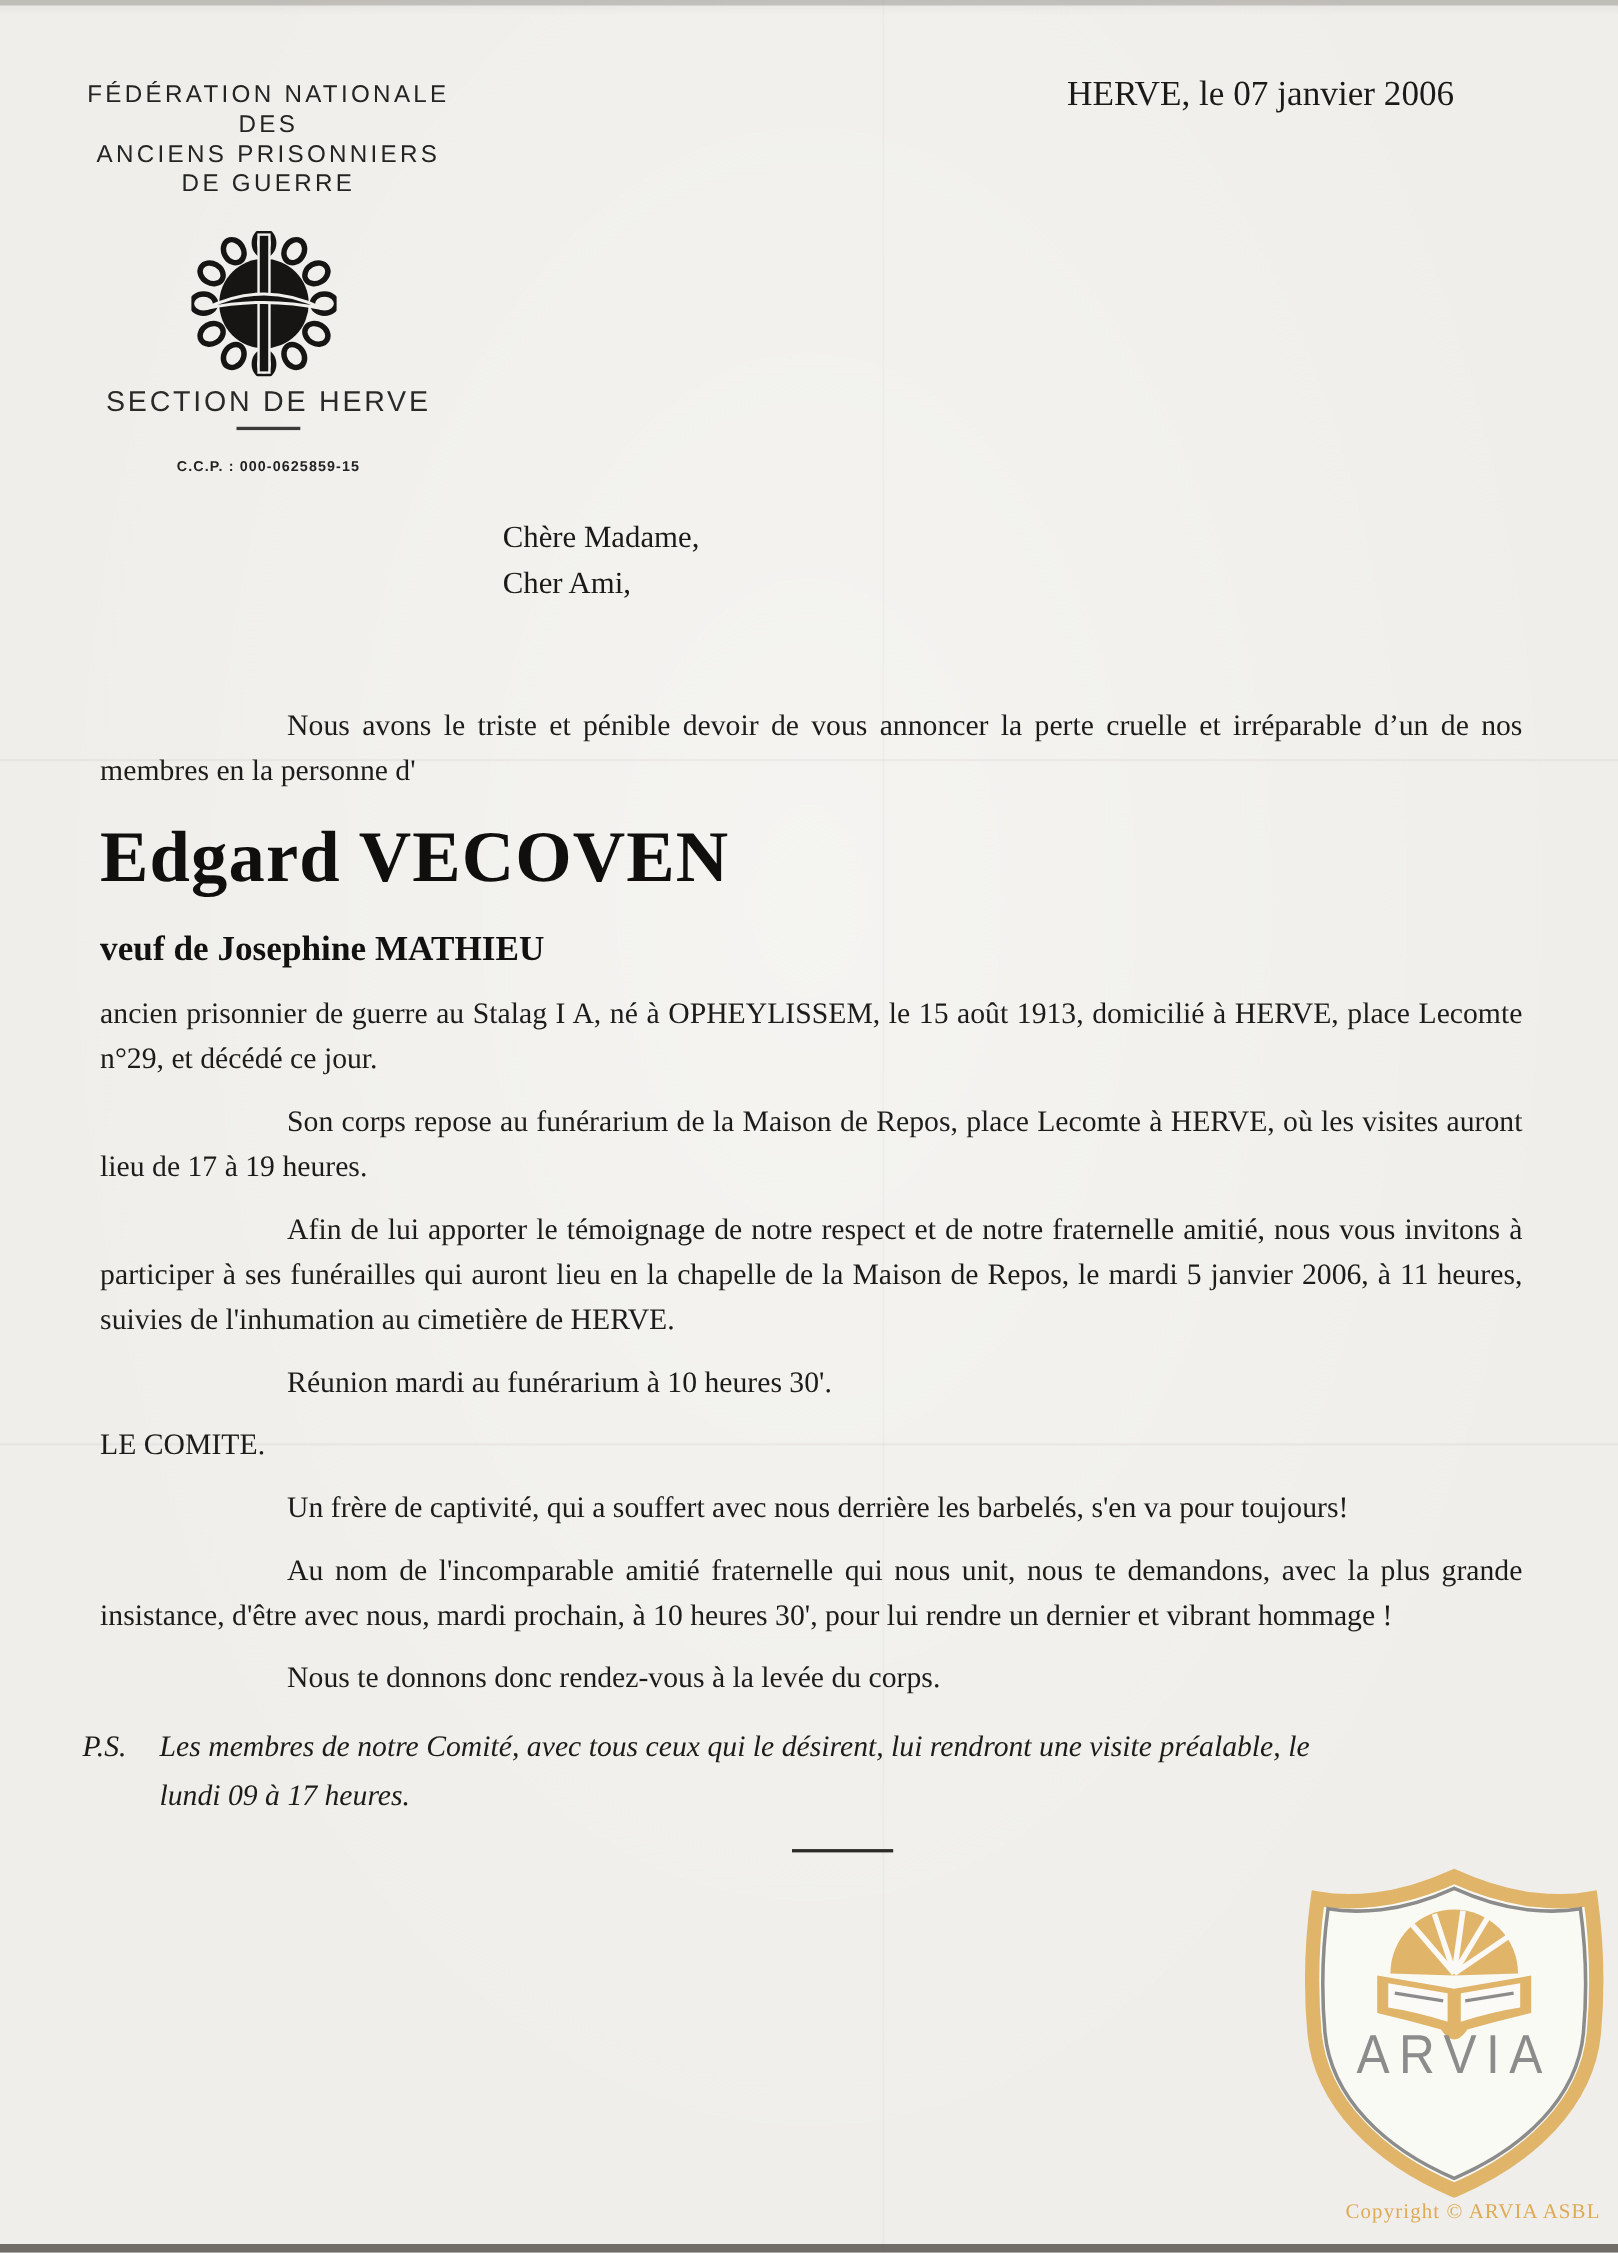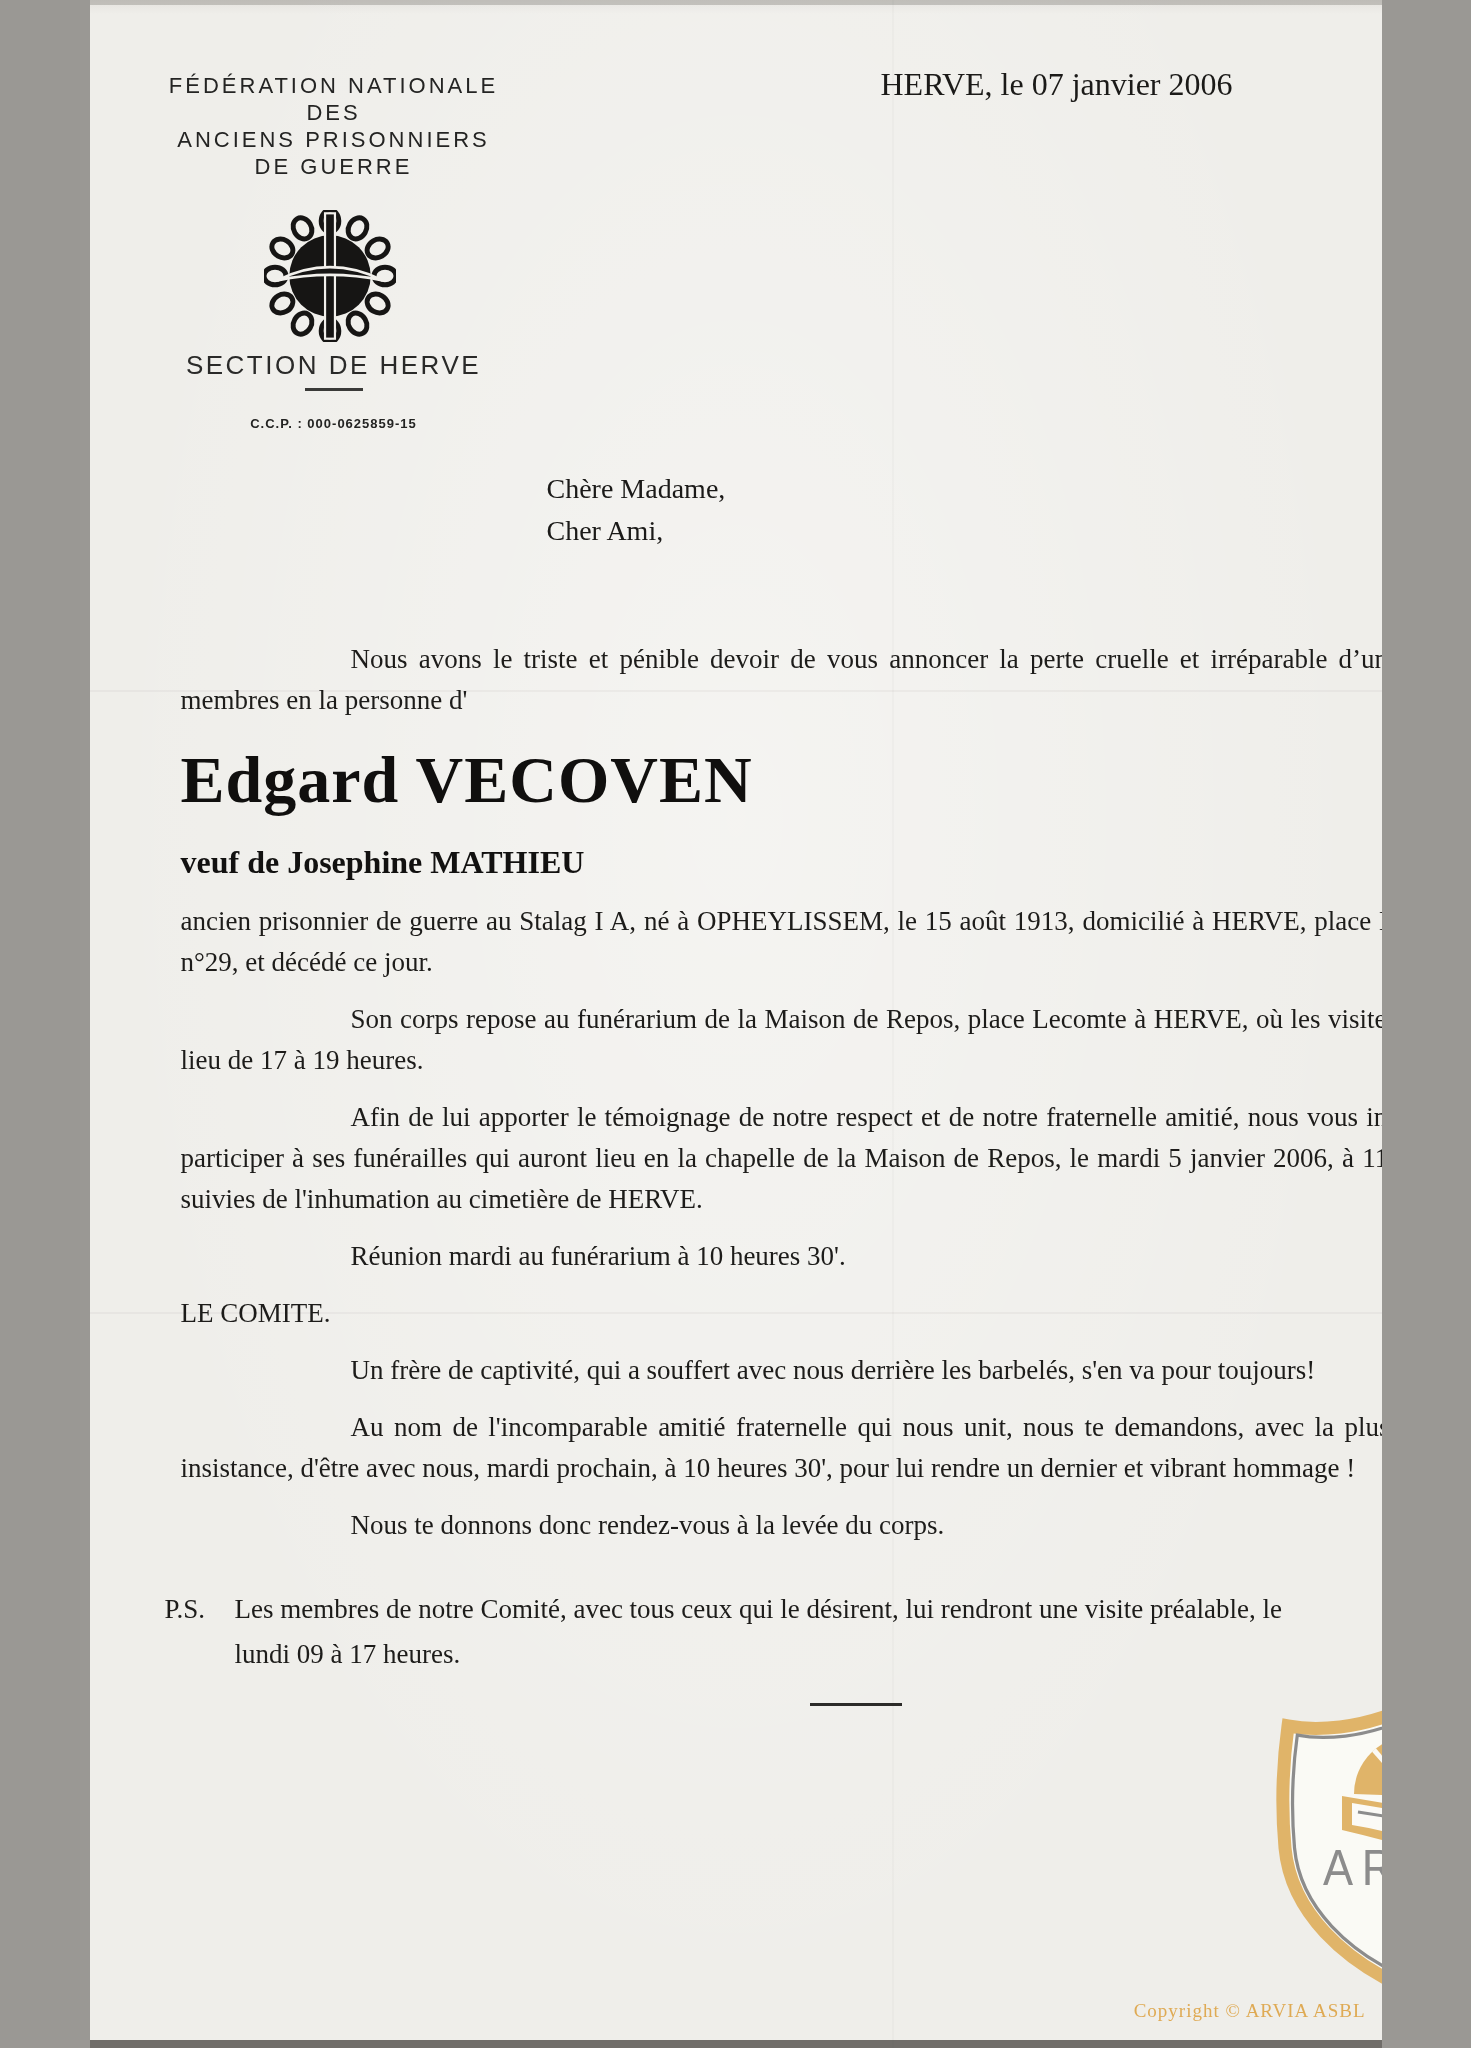--- a/index.html
+++ b/index.html
@@ -1,18 +1,18 @@
 <!DOCTYPE html>
 <html lang="fr"><head>
 <meta charset="utf-8">
 <style>
   html,body{margin:0;padding:0;background:#9a9894;}
   .page{
     position:relative;
-    width:1292px;height:2048px;
+    width:1471px;height:2048px;
     margin:0 auto;
     background:
       radial-gradient(ellipse at 50% 40%, rgba(255,255,255,0.35), rgba(0,0,0,0) 70%),
       linear-gradient(180deg,#e4e2de 0px,#efeeea 14px,#efeeea 100%),
       #efeeea;
     background-color:#efeeea;
     overflow:hidden;
     font-family:"Liberation Serif", serif;
     color:#1e1d1b;
   }
@@ -45,21 +45,21 @@
     color:#100f0e;letter-spacing:1px;text-indent:0;}
   .widower{margin:6px 150px 0 0;text-align:center;font-size:32px;line-height:46px;font-weight:700;color:#121110;text-indent:0;}
   .p1{margin-top:45px;}
   .p2{margin-top:18px;}
   .committee{margin-top:30px;text-align:right;margin-right:63px;}
   .gefang{margin-top:50px;margin-left:197px;text-align:left;position:relative;}
   .pen-mark{position:absolute;left:118px;top:-16px;width:34px;height:12px;border-top:3px solid rgba(226,106,146,0.6);
     border-radius:50% 50% 0 0;transform:rotate(-10deg);}
   .p5{margin-top:40px;}
   .kg{text-align:right;margin-right:250px;}
-  .ps{margin-top:41px;position:relative;padding-left:70px;line-height:45px;}
+  .ps{margin-top:19px;position:relative;padding-left:70px;line-height:45px;font-style:italic;}
   .ps-label{position:absolute;left:0;top:0;}
   .divider{margin:26px 0 0 645px;width:92px;height:3px;background:#2c2b29;}
 
   
   .badge{position:absolute;left:1180px;top:1698px;width:284px;height:302px;}
   .badge svg{display:block;}
   .badge-text{position:absolute;left:0;top:142px;width:284px;text-align:center;
     font-family:"Liberation Sans", sans-serif;font-size:47px;letter-spacing:9px;color:#8c8c8c;
     transform:scale(0.96,1.06);}
   .copyright{position:absolute;right:16px;top:2000px;

